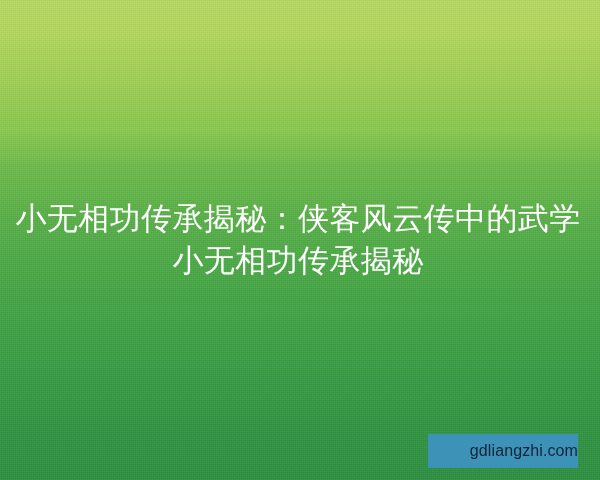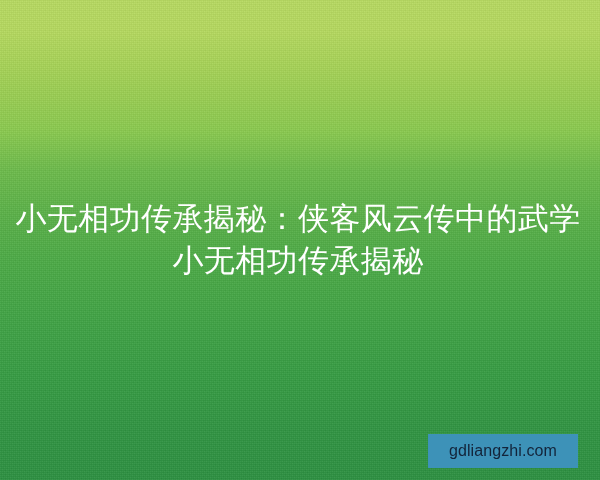--- a/index.html
+++ b/index.html
@@ -83,21 +83,21 @@
 
   #watermark-badge {
     position: absolute;
     left: 428px;
     top: 434px;
     width: 150px;
     height: 34px;
     background-color: #3d92b8;
     display: flex;
     align-items: center;
-    justify-content: center;
+    justify-content: flex-end;
   }
 
   #watermark-text {
     color: #13243a;
     font-family: "Liberation Sans", "DejaVu Sans", sans-serif;
     font-size: 16px;
     font-weight: 400;
     letter-spacing: 0.1px;
     line-height: 1;
   }

